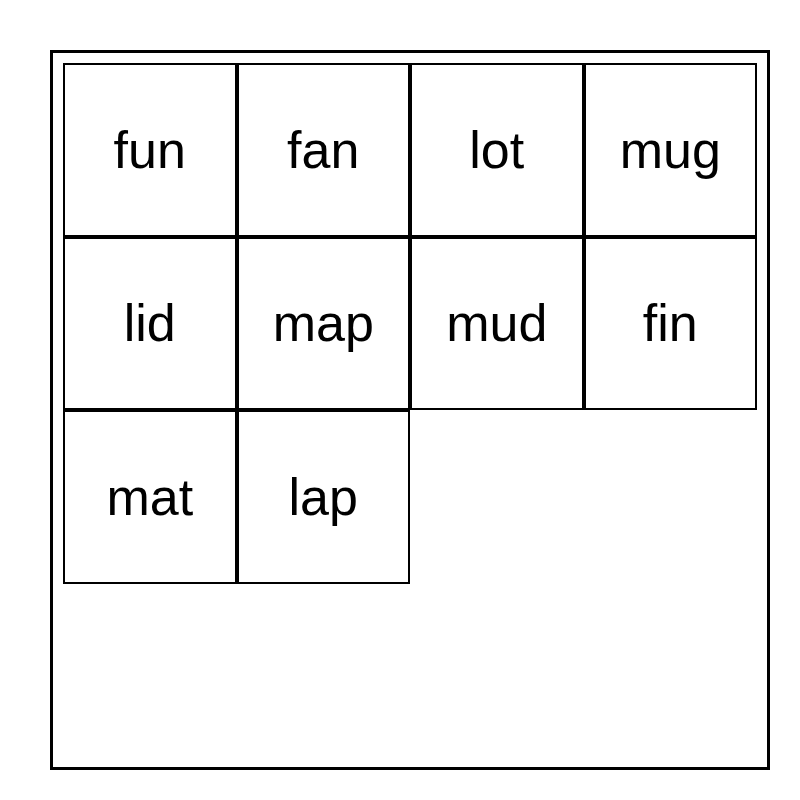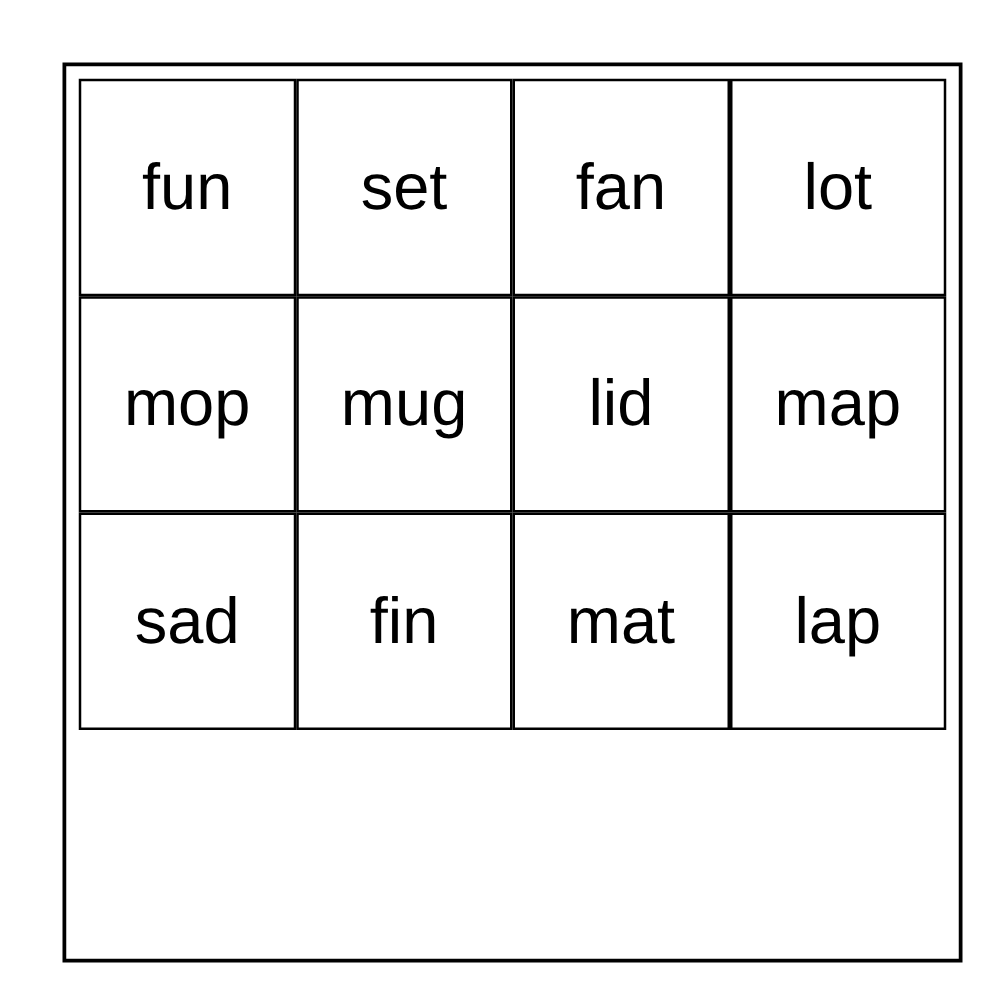--- a/index.html
+++ b/index.html
@@ -35,24 +35,22 @@
       font-size: 52px;
       font-weight: 400;
       color: #000000;
     }
   </style>
 </head>
 <body>
 
 <div class="grid-container">
     <div class="grid-cell">fun</div>
-    <div class="grid-cell">set</div>
     <div class="grid-cell">fan</div>
     <div class="grid-cell">lot</div>
-    <div class="grid-cell">mop</div>
     <div class="grid-cell">mug</div>
     <div class="grid-cell">lid</div>
     <div class="grid-cell">map</div>
-    <div class="grid-cell">sad</div>
+    <div class="grid-cell">mud</div>
     <div class="grid-cell">fin</div>
     <div class="grid-cell">mat</div>
     <div class="grid-cell">lap</div>
   </div>
 
 </body></html>

